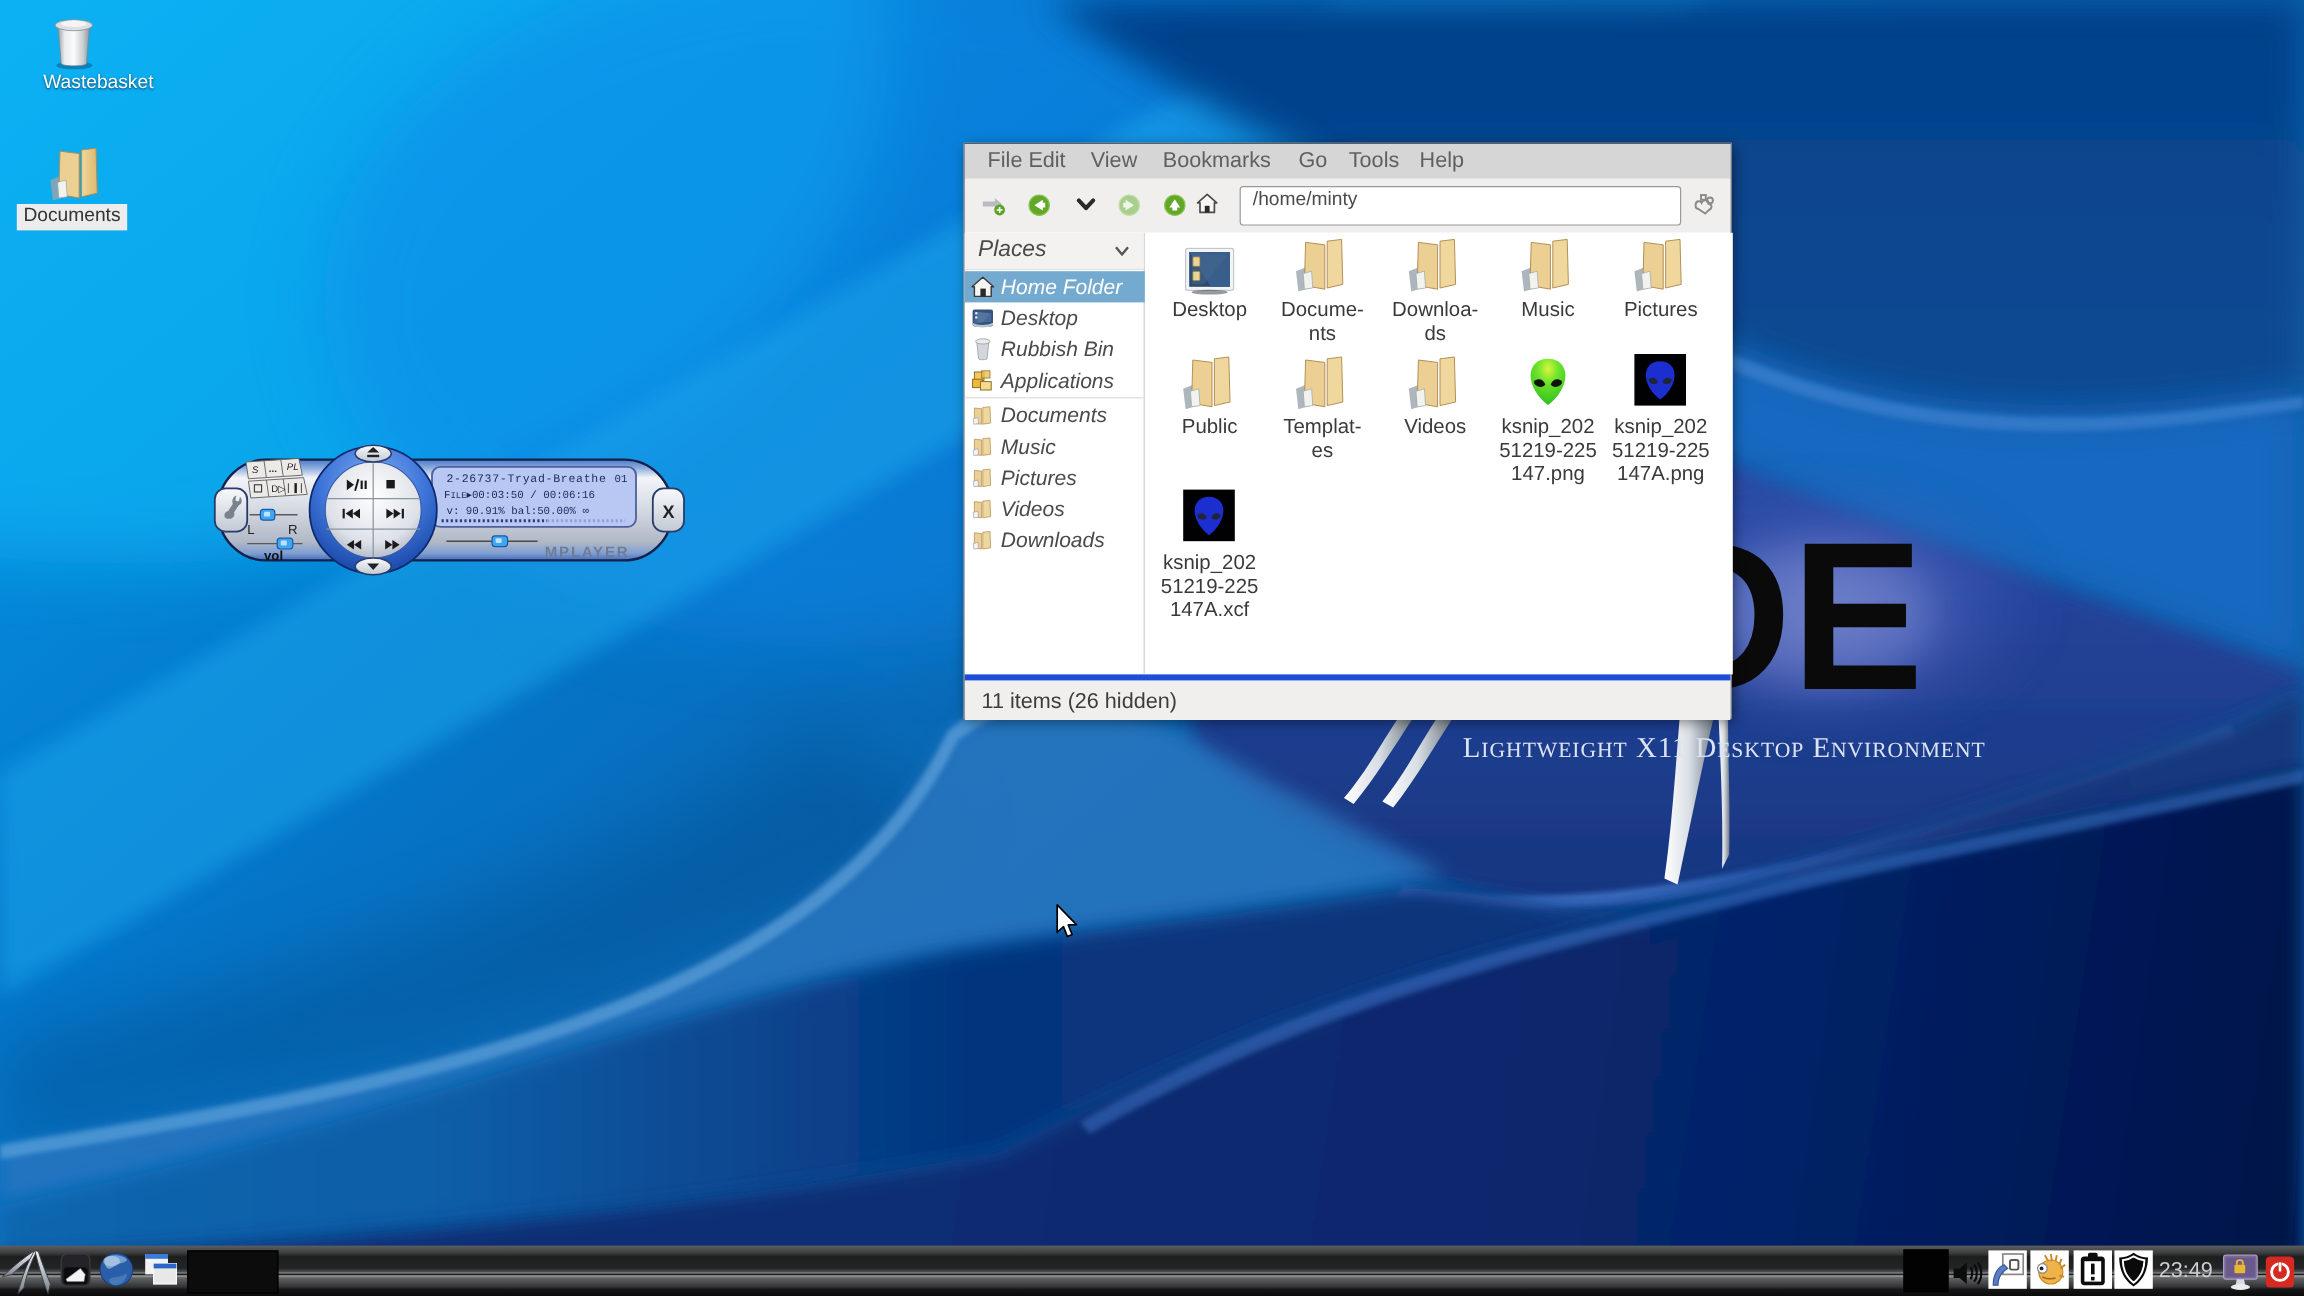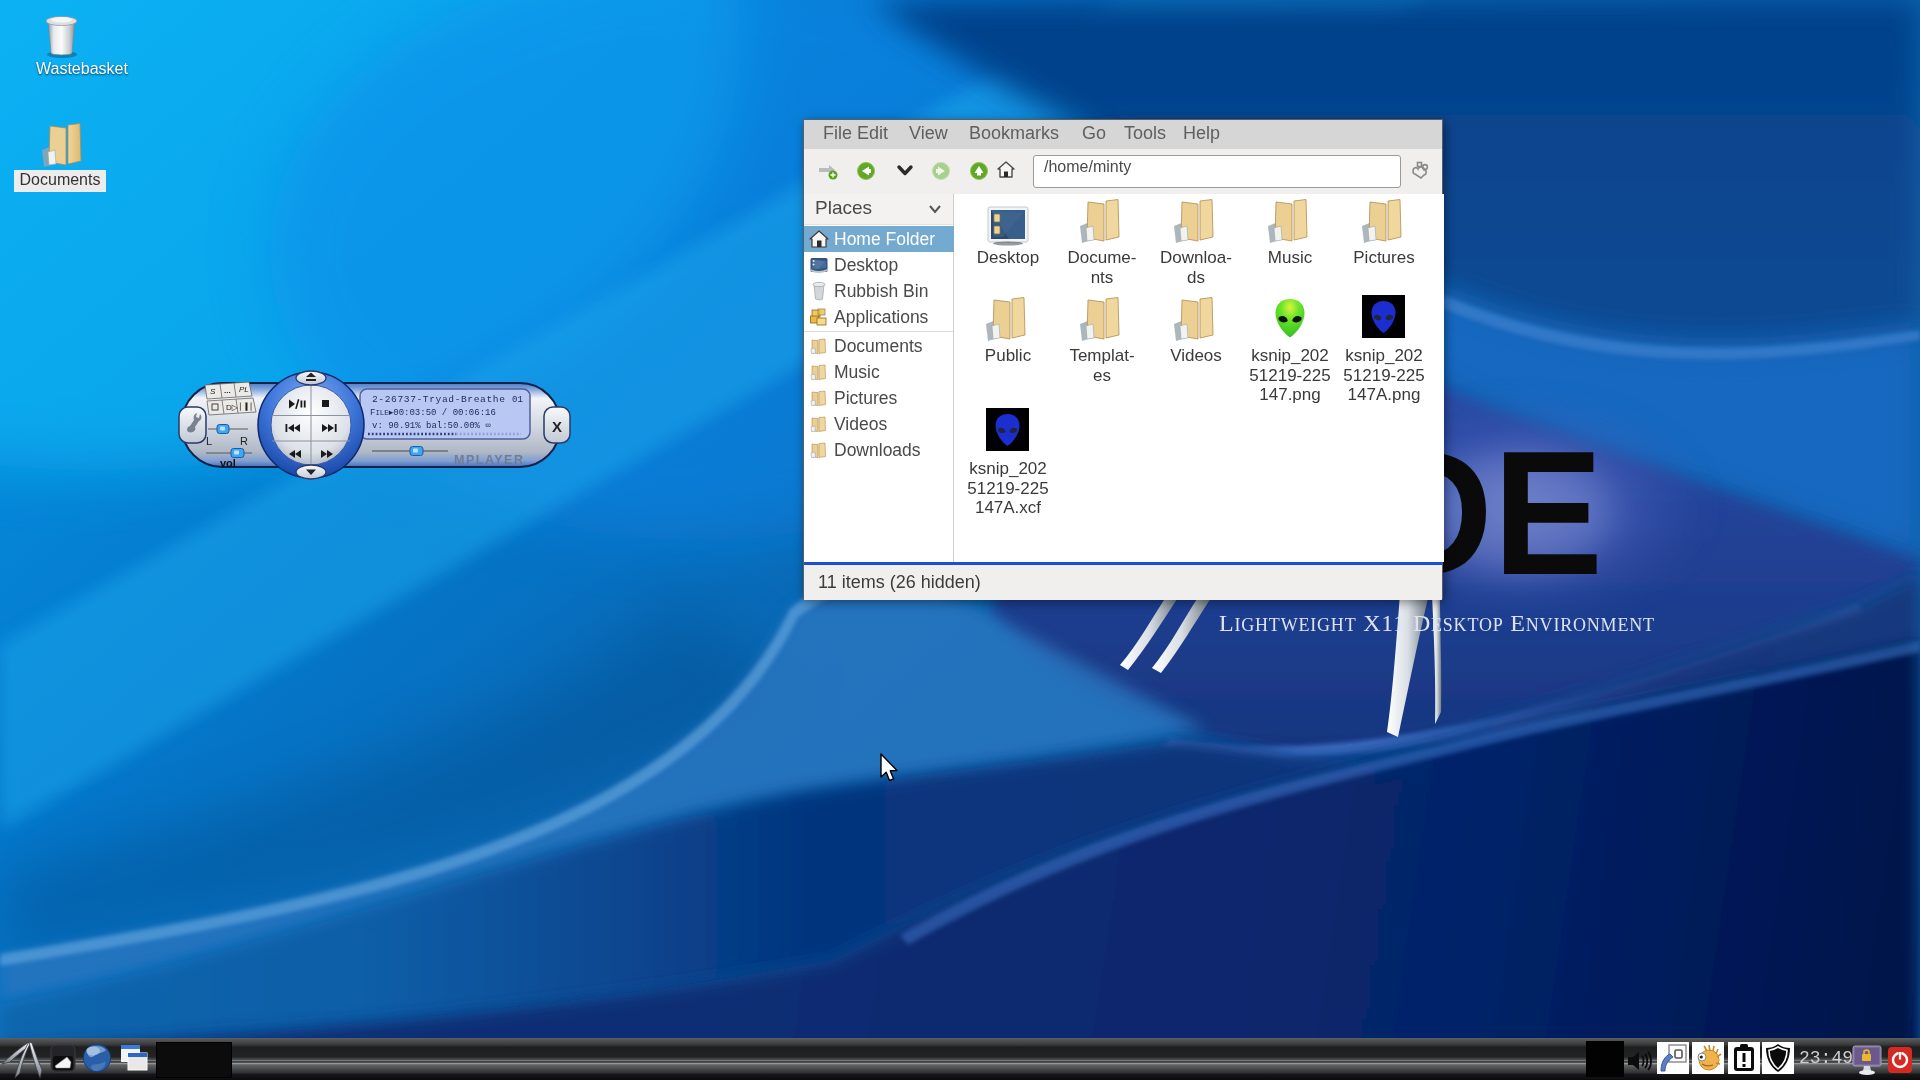--- a/index.html
+++ b/index.html
@@ -11,41 +11,41 @@
   #fm { position:absolute; left:803px; top:119px; width:640px; height:480px;
         background:#fff; border:1px solid #5a5f66; box-shadow:2px 3px 10px rgba(0,0,0,.45); }
   #fm .menubar { position:absolute; left:0; top:0; width:100%; height:29px; background:#d6d6d6;
         color:#5f5f5f; font-size:18px; }
   #fm .menubar span { position:absolute; top:3px; }
   #fm .toolbar { position:absolute; left:0; top:29px; width:100%; height:45px; background:#f0efed; }
   #fm .addr { position:absolute; left:229px; top:6px; width:368px; height:33px; background:#fff;
         border:1px solid #9a9a9a; border-radius:3px; font-size:16px; color:#4a4a4a; padding:2px 10px; }
   #fm .body { position:absolute; left:0; top:74px; width:100%; height:368px; background:#fff; }
   #fm .sidebar { position:absolute; left:0; top:0; width:150px; height:368px; background:#fff;
-        border-right:1px solid #cfcfcf; }
+        border-right:1px solid #cfcfcf;font-style:italic; }
   #fm .places { position:absolute; left:0; top:0; width:149px; height:31px; background:#f3f2f0;
         font-size:19px; color:#4a4a4a; border-bottom:1px solid #e2e2e2;}
   .srow { position:absolute; left:0; width:150px; height:26px; font-size:17.5px; color:#4a4a4a; }
   .srow .ic { position:absolute; left:5px; top:3px; }
   .srow .tx { position:absolute; left:30px; top:3px; white-space:nowrap; }
   .srow.sel { background:#74aacf; color:#fff; }
   #fm .statusbar { position:absolute; left:0; top:442px; width:100%; height:38px; background:#f0efed;
-        border-top:3px solid #1d4ed8; font-size:18px; color:#3c3c3c; }
+        border-top:5px solid #1d4ed8; font-size:18px; color:#3c3c3c; }
   .fitem { position:absolute; width:94px; text-align:center; font-size:17px; line-height:19.5px; color:#3a3a3a;}
   .fitem svg { display:block; margin:0 auto; }
   .flabel { margin-top:2px; }
 
   
   .dlabel { position:absolute; font-size:16px; text-align:center;padding-left:36px; }
 
   
   #taskbar { position:absolute; left:0; top:1038px; width:1920px; height:42px;
      background:linear-gradient(to bottom,#5c5e60 0%,#3a3c3e 15%,#1e1e1e 22%,#222426 45%,#4e5052 52%,#8a8c8e 54.5%,#0c0c0c 57%,#9fa1a3 60%,#616365 64%,#303234 82%,#161616 87%,#0b0b0d 100%); }
   .traybox { position:absolute; top:4px; width:32px; height:32px; background:#fff; }
-  #clock { position:absolute; left:1799px; top:10px; width:52px; font-size:18px; color:#cfcfcf;font-family:Liberation Mono, monospace; }
+  #clock { position:absolute; left:1799px; top:10px; width:52px; font-size:18px; color:#cfcfcf; }
 </style>
 </head>
 <body>
 
 <svg id="wall" class="abs" style="left:0;top:0" width="1920" height="1080" viewBox="0 0 1920 1080">
   <defs>
     <linearGradient id="base" x1="0" y1="0" x2="900" y2="1100" gradientUnits="userSpaceOnUse">
       <stop offset="0" stop-color="#0aa8f0"></stop>
       <stop offset="0.22" stop-color="#0689da"></stop>
       <stop offset="0.45" stop-color="#0478cc"></stop>

